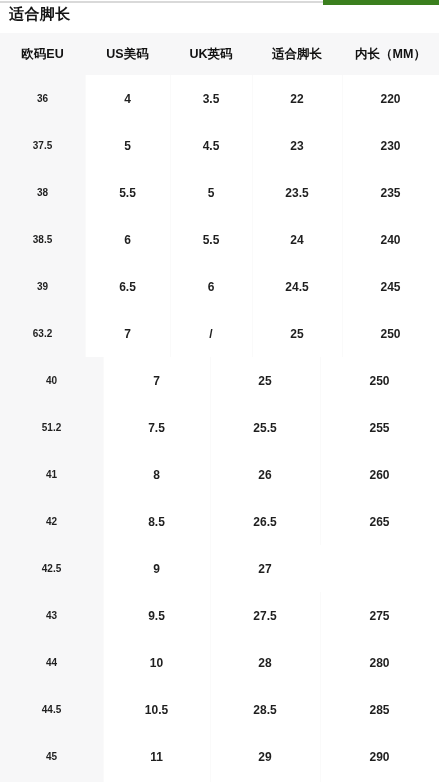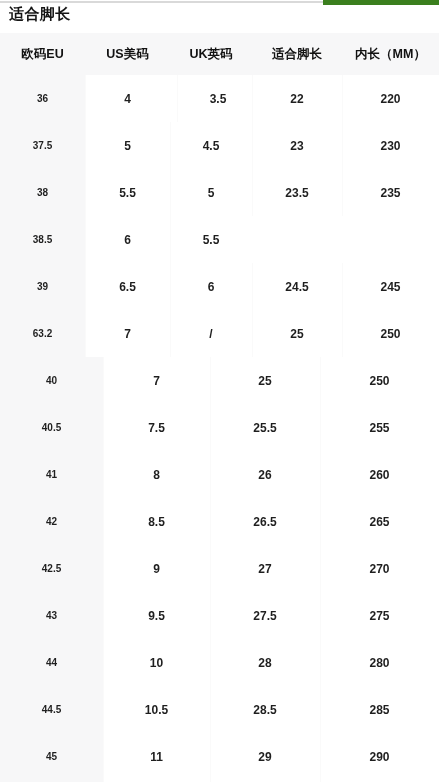--- a/index.html
+++ b/index.html
@@ -113,21 +113,21 @@
       <div class="trow header" style="height: 42px;">
         <div class="cell c0" style="left: 0px; width: 85px;">欧码EU</div>
         <div class="cell c1 sep" style="left: 85px; width: 85px;">US美码</div>
         <div class="cell c2 sep" style="left: 170px; width: 82px;">UK英码</div>
         <div class="cell c3 sep" style="left: 252px; width: 90px;">适合脚长</div>
         <div class="cell c4 sep" style="left: 342px; width: 97px;">内长（MM）</div>
       </div>
       <div class="trow" style="height: 47px;">
         <div class="cell c0" style="left: 0px; width: 85px;">36</div>
         <div class="cell c1 sep" style="left: 85px; width: 85px;">4</div>
-        <div class="cell c2 sep" style="left: 177px; width: 82px;">3.5</div>
+        <div class="cell c2 sep" style="left: 170px; width: 82px;">3.5</div>
         <div class="cell c3 sep" style="left: 252px; width: 90px;">22</div>
         <div class="cell c4 sep" style="left: 342px; width: 97px;">220</div>
       </div>
       <div class="trow" style="height: 47px;">
         <div class="cell c0" style="left: 0px; width: 85px;">37.5</div>
         <div class="cell c1 sep" style="left: 85px; width: 85px;">5</div>
         <div class="cell c2 sep" style="left: 170px; width: 82px;">4.5</div>
         <div class="cell c3 sep" style="left: 252px; width: 90px;">23</div>
         <div class="cell c4 sep" style="left: 342px; width: 97px;">230</div>
       </div>
@@ -135,20 +135,22 @@
         <div class="cell c0" style="left: 0px; width: 85px;">38</div>
         <div class="cell c1 sep" style="left: 85px; width: 85px;">5.5</div>
         <div class="cell c2 sep" style="left: 170px; width: 82px;">5</div>
         <div class="cell c3 sep" style="left: 252px; width: 90px;">23.5</div>
         <div class="cell c4 sep" style="left: 342px; width: 97px;">235</div>
       </div>
       <div class="trow" style="height: 47px;">
         <div class="cell c0" style="left: 0px; width: 85px;">38.5</div>
         <div class="cell c1 sep" style="left: 85px; width: 85px;">6</div>
         <div class="cell c2 sep" style="left: 170px; width: 82px;">5.5</div>
+        <div class="cell c3 sep" style="left: 252px; width: 90px;">24</div>
+        <div class="cell c4 sep" style="left: 342px; width: 97px;">240</div>
       </div>
       <div class="trow" style="height: 47px;">
         <div class="cell c0" style="left: 0px; width: 85px;">39</div>
         <div class="cell c1 sep" style="left: 85px; width: 85px;">6.5</div>
         <div class="cell c2 sep" style="left: 170px; width: 82px;">6</div>
         <div class="cell c3 sep" style="left: 252px; width: 90px;">24.5</div>
         <div class="cell c4 sep" style="left: 342px; width: 97px;">245</div>
       </div>
       <div class="trow" style="height: 47px;">
         <div class="cell c0" style="left: 0px; width: 85px;">63.2</div>
@@ -159,42 +161,41 @@
       </div>
     </div>
     <div>
       <div class="trow" style="height: 47px;">
         <div class="cell c0" style="left: 0px; width: 103px;">40</div>
         <div class="cell c1 sep" style="left: 103px; width: 107px;">7</div>
         <div class="cell c2 sep" style="left: 210px; width: 110px;">25</div>
         <div class="cell c3 sep" style="left: 320px; width: 119px;">250</div>
       </div>
       <div class="trow" style="height: 47px;">
-        <div class="cell c0" style="left: 0px; width: 103px;">40.5</div>
+        <div class="cell c0" style="left: 0px; width: 103px;">51.2</div>
         <div class="cell c1 sep" style="left: 103px; width: 107px;">7.5</div>
         <div class="cell c2 sep" style="left: 210px; width: 110px;">25.5</div>
         <div class="cell c3 sep" style="left: 320px; width: 119px;">255</div>
       </div>
       <div class="trow" style="height: 47px;">
         <div class="cell c0" style="left: 0px; width: 103px;">41</div>
         <div class="cell c1 sep" style="left: 103px; width: 107px;">8</div>
         <div class="cell c2 sep" style="left: 210px; width: 110px;">26</div>
         <div class="cell c3 sep" style="left: 320px; width: 119px;">260</div>
       </div>
       <div class="trow" style="height: 47px;">
         <div class="cell c0" style="left: 0px; width: 103px;">42</div>
         <div class="cell c1 sep" style="left: 103px; width: 107px;">8.5</div>
         <div class="cell c2 sep" style="left: 210px; width: 110px;">26.5</div>
         <div class="cell c3 sep" style="left: 320px; width: 119px;">265</div>
       </div>
       <div class="trow" style="height: 47px;">
         <div class="cell c0" style="left: 0px; width: 103px;">42.5</div>
         <div class="cell c1 sep" style="left: 103px; width: 107px;">9</div>
         <div class="cell c2 sep" style="left: 210px; width: 110px;">27</div>
-        <div class="cell c3 sep" style="left: 320px; width: 119px;">270</div>
       </div>
       <div class="trow" style="height: 47px;">
         <div class="cell c0" style="left: 0px; width: 103px;">43</div>
         <div class="cell c1 sep" style="left: 103px; width: 107px;">9.5</div>
         <div class="cell c2 sep" style="left: 210px; width: 110px;">27.5</div>
         <div class="cell c3 sep" style="left: 320px; width: 119px;">275</div>
       </div>
       <div class="trow" style="height: 47px;">
         <div class="cell c0" style="left: 0px; width: 103px;">44</div>
         <div class="cell c1 sep" style="left: 103px; width: 107px;">10</div>

